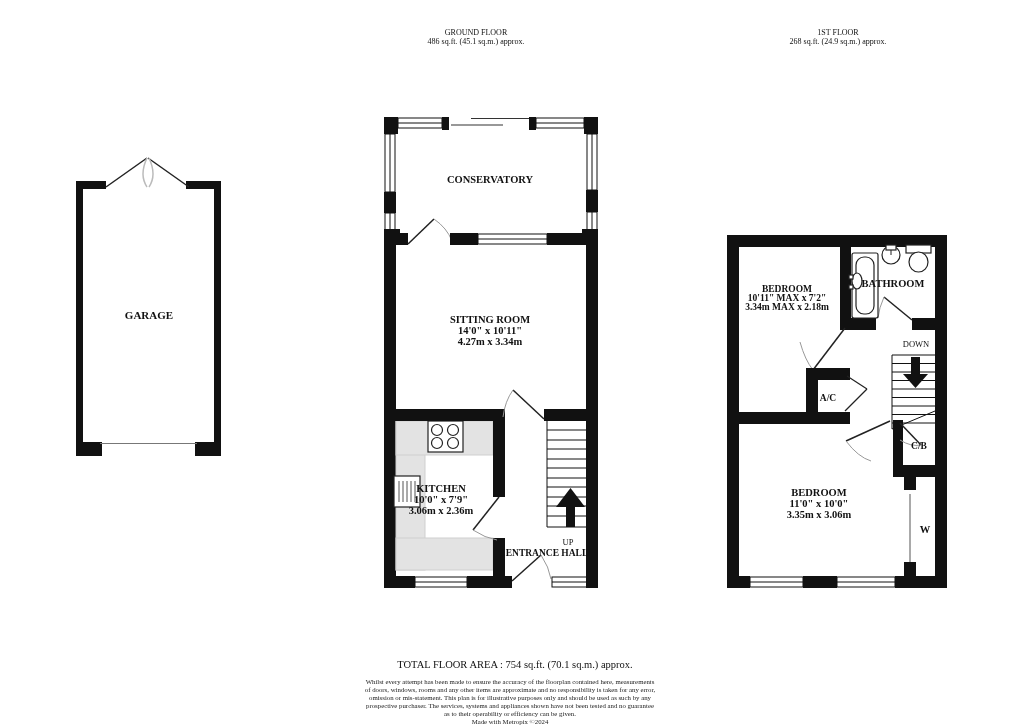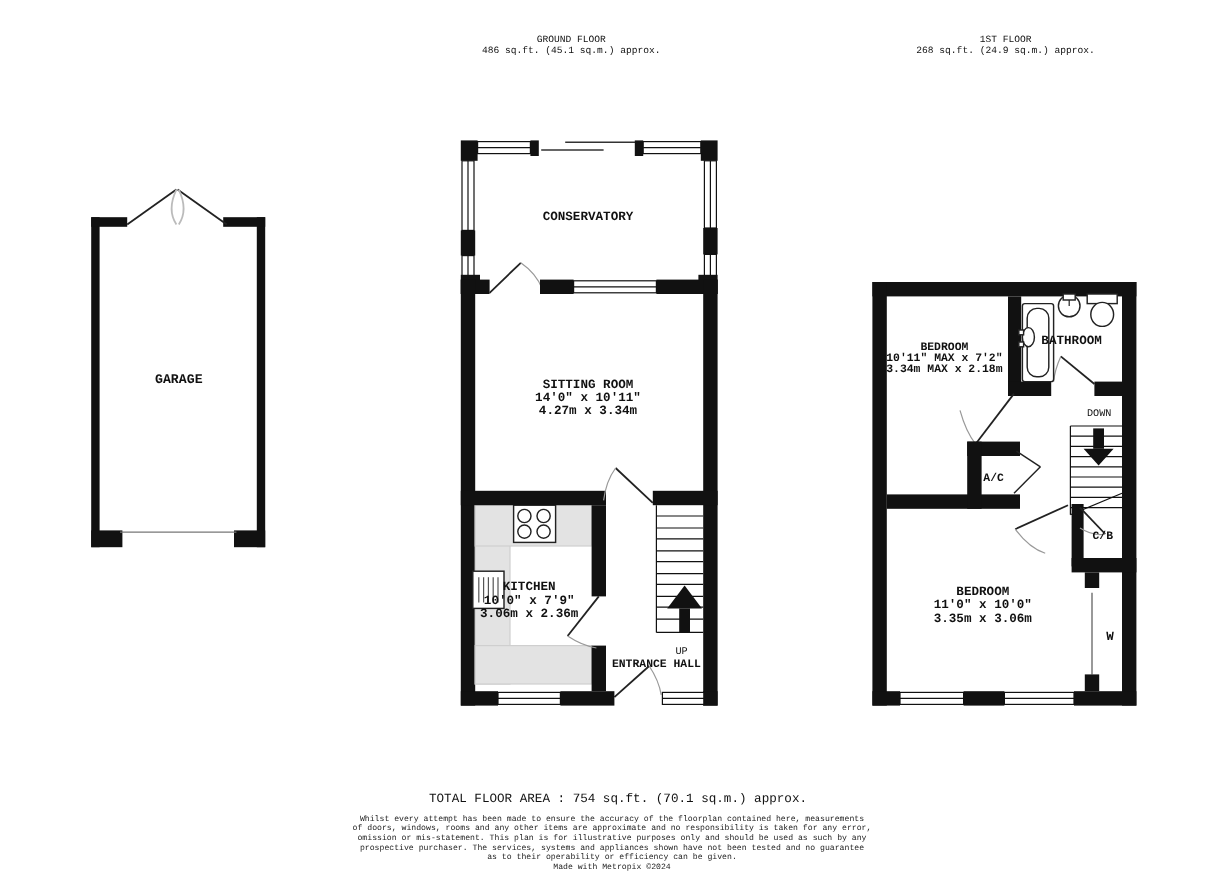--- a/index.html
+++ b/index.html
@@ -1,17 +1,17 @@
 <!DOCTYPE html>
 <html><head>
 <meta charset="utf-8">
 <style>
   html,body{margin:0;padding:0;background:#ffffff;}
   #canvas{position:relative;width:1020px;height:728px;background:#ffffff;overflow:hidden;
-          font-family:Liberation Mono, monospace;}
+          font-family:Liberation Serif, serif;}
   svg text{fill:#111;}
   .hdr{font-size:8px;}
   .room{font-weight:bold;font-size:10.5px;}
   .room-sm{font-weight:bold;font-size:9.5px;}
   .tiny{font-size:8.5px;}
   .foot-main{font-size:10.5px;}
   .foot-small{font-size:6.8px;fill:#222;}
   .wall{fill:#111;}
   .win{fill:#ffffff;stroke:#111;stroke-width:1;}
   .winline{stroke:#111;stroke-width:1;fill:none;}

